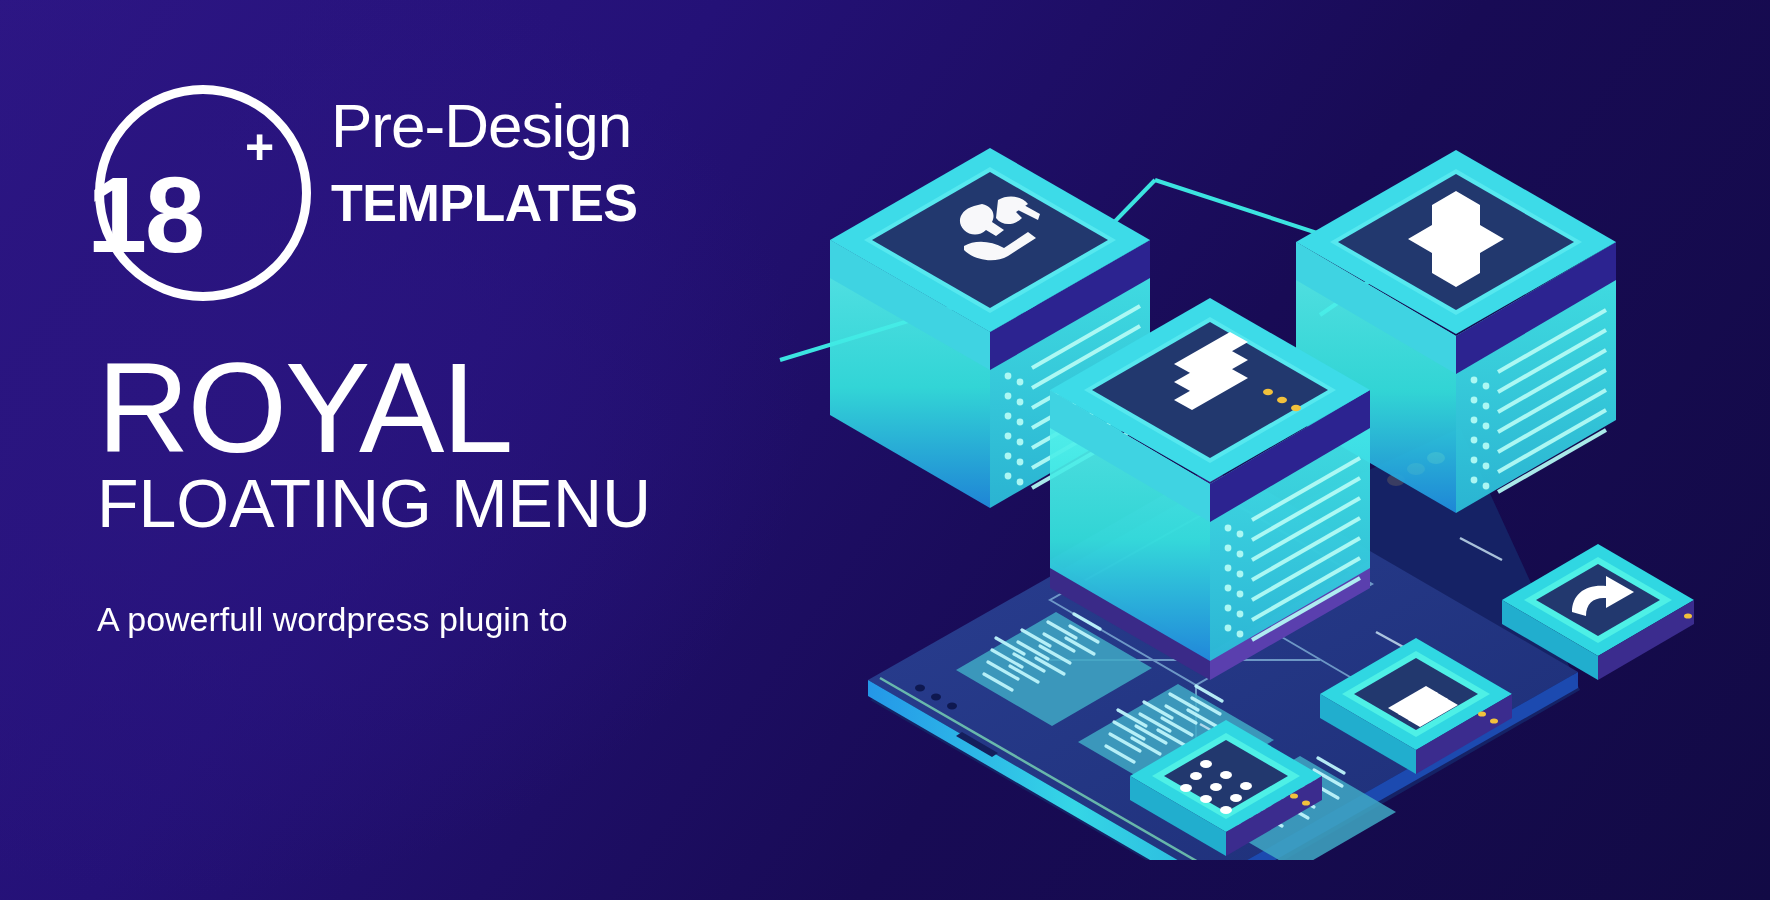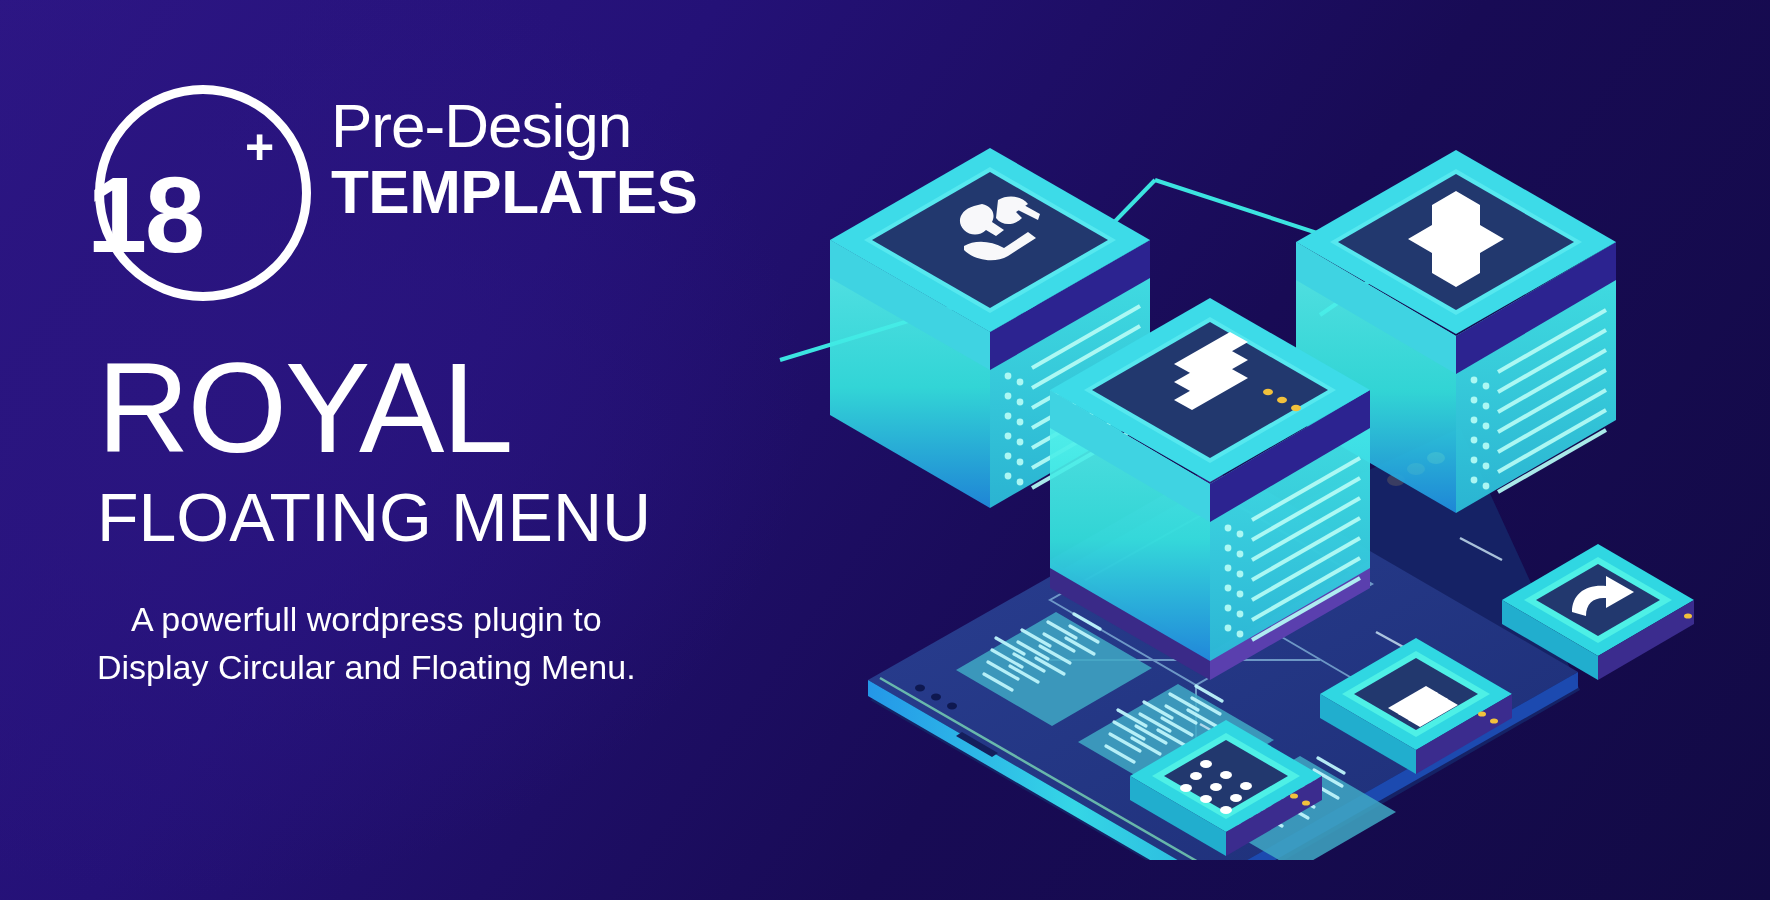--- a/index.html
+++ b/index.html
@@ -46,33 +46,33 @@
     position:absolute; left:150px; top:42px;
     font-size:50px; font-weight:bold; line-height:1; color:#fff;
   }
 
   #badge-text { position:absolute; left:236px; top:16px; }
   #tpl-line1 {
     font-size:62px; font-weight:normal; line-height:0.98;
     letter-spacing:-1px; color:#fff;
   }
   #tpl-line2 {
-    font-size:62px; font-weight:bold; line-height:1.0;
-    letter-spacing:-0.5px; color:#fff; margin-top:4px;
+    font-size:52px; font-weight:bold; line-height:1.0;
+    letter-spacing:-0.5px; color:#fff; margin-top:20px;
   }
 
   
   #headline { position:absolute; left:2px; top:268px; }
   #title-main {
     font-size:128px; font-weight:normal; line-height:0.94;
     letter-spacing:-2px; color:#fff;
   }
   #title-sub {
     font-size:68px; font-weight:300; line-height:1.05;
-    letter-spacing:0px; color:#fff; margin-top:14px;
+    letter-spacing:0px; color:#fff; margin-top:0;
   }
 
   
   #desc { position:absolute; left:2px; top:515px; }
   #desc p {
     font-size:34px; font-weight:300; line-height:1.42; color:#ffffff;text-align:center;
   }
 
   
   #illus { position:absolute; left:760px; top:60px; width:1010px; height:800px; }
@@ -100,21 +100,20 @@
       </div>
     </div>
 
     <div id="headline">
       <h1 id="title-main">ROYAL</h1>
       <h2 id="title-sub">FLOATING MENU</h2>
     </div>
 
     <div id="desc">
       <p>A powerfull wordpress plugin to</p>
-      <p>Display Circular and Floating Menu.</p>
     </div>
   </div>
 
   <div id="illus">
     <svg viewBox="0 0 1010 800" xmlns="http://www.w3.org/2000/svg">
       <defs>
         <linearGradient id="gGlassF" x1="0" y1="0" x2="0" y2="1">
           <stop offset="0%" stop-color="#5df4ef"></stop>
           <stop offset="55%" stop-color="#34e6e0"></stop>
           <stop offset="100%" stop-color="#1f8fe0"></stop>

